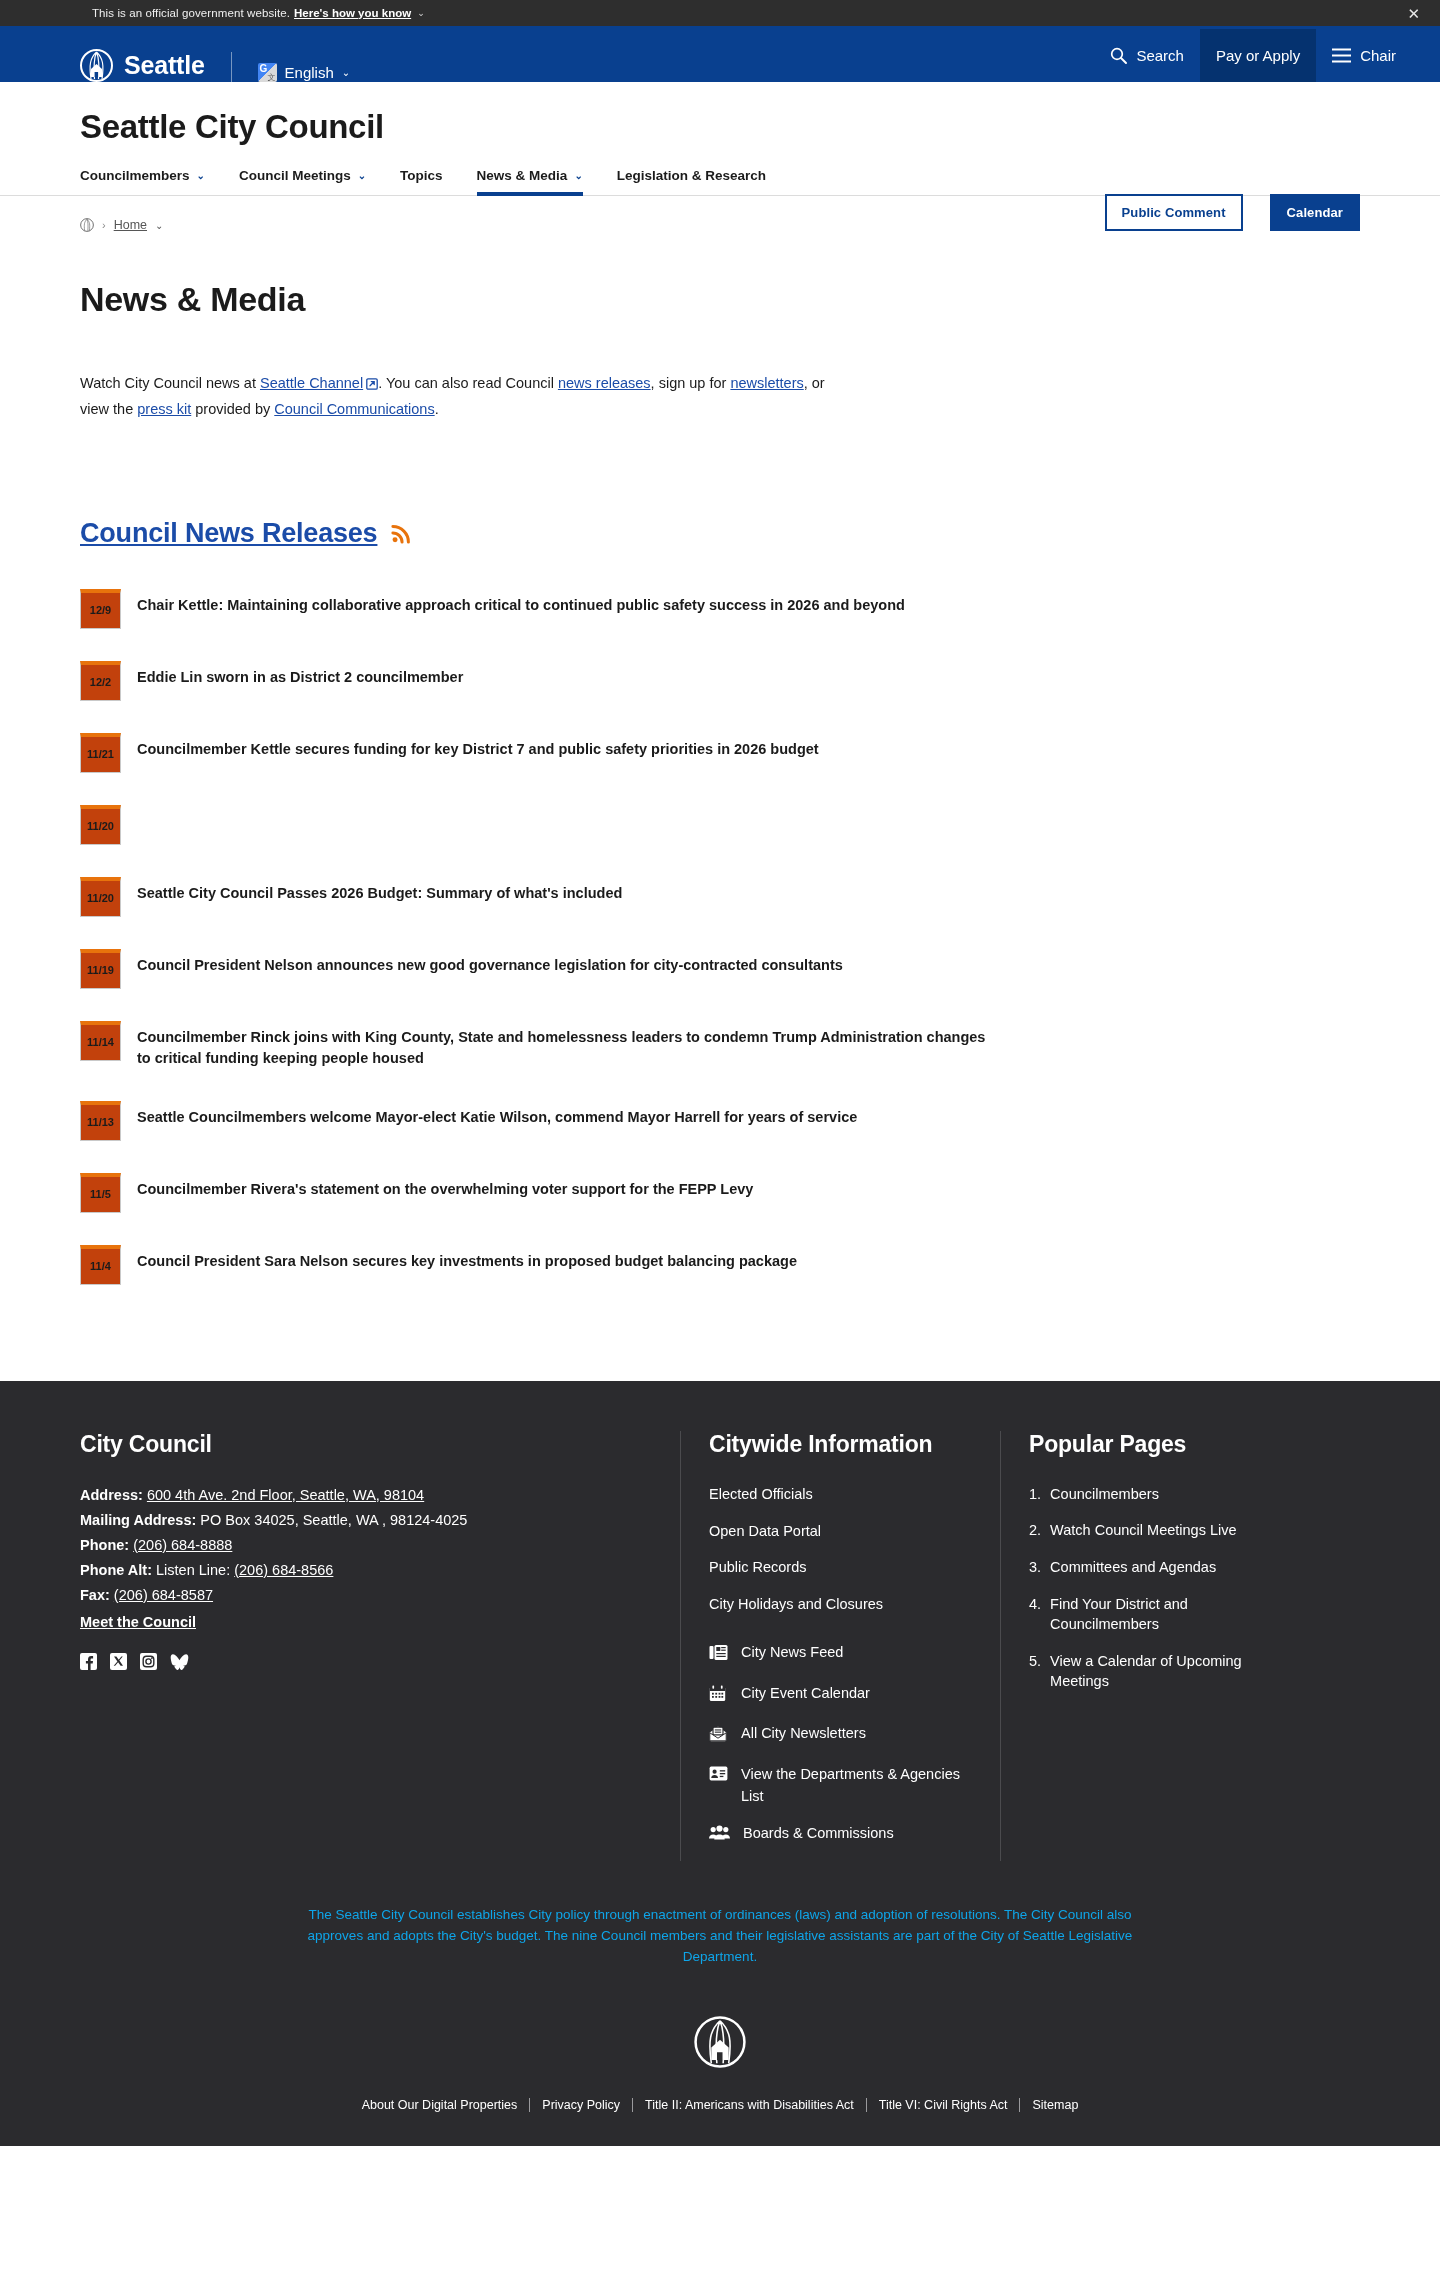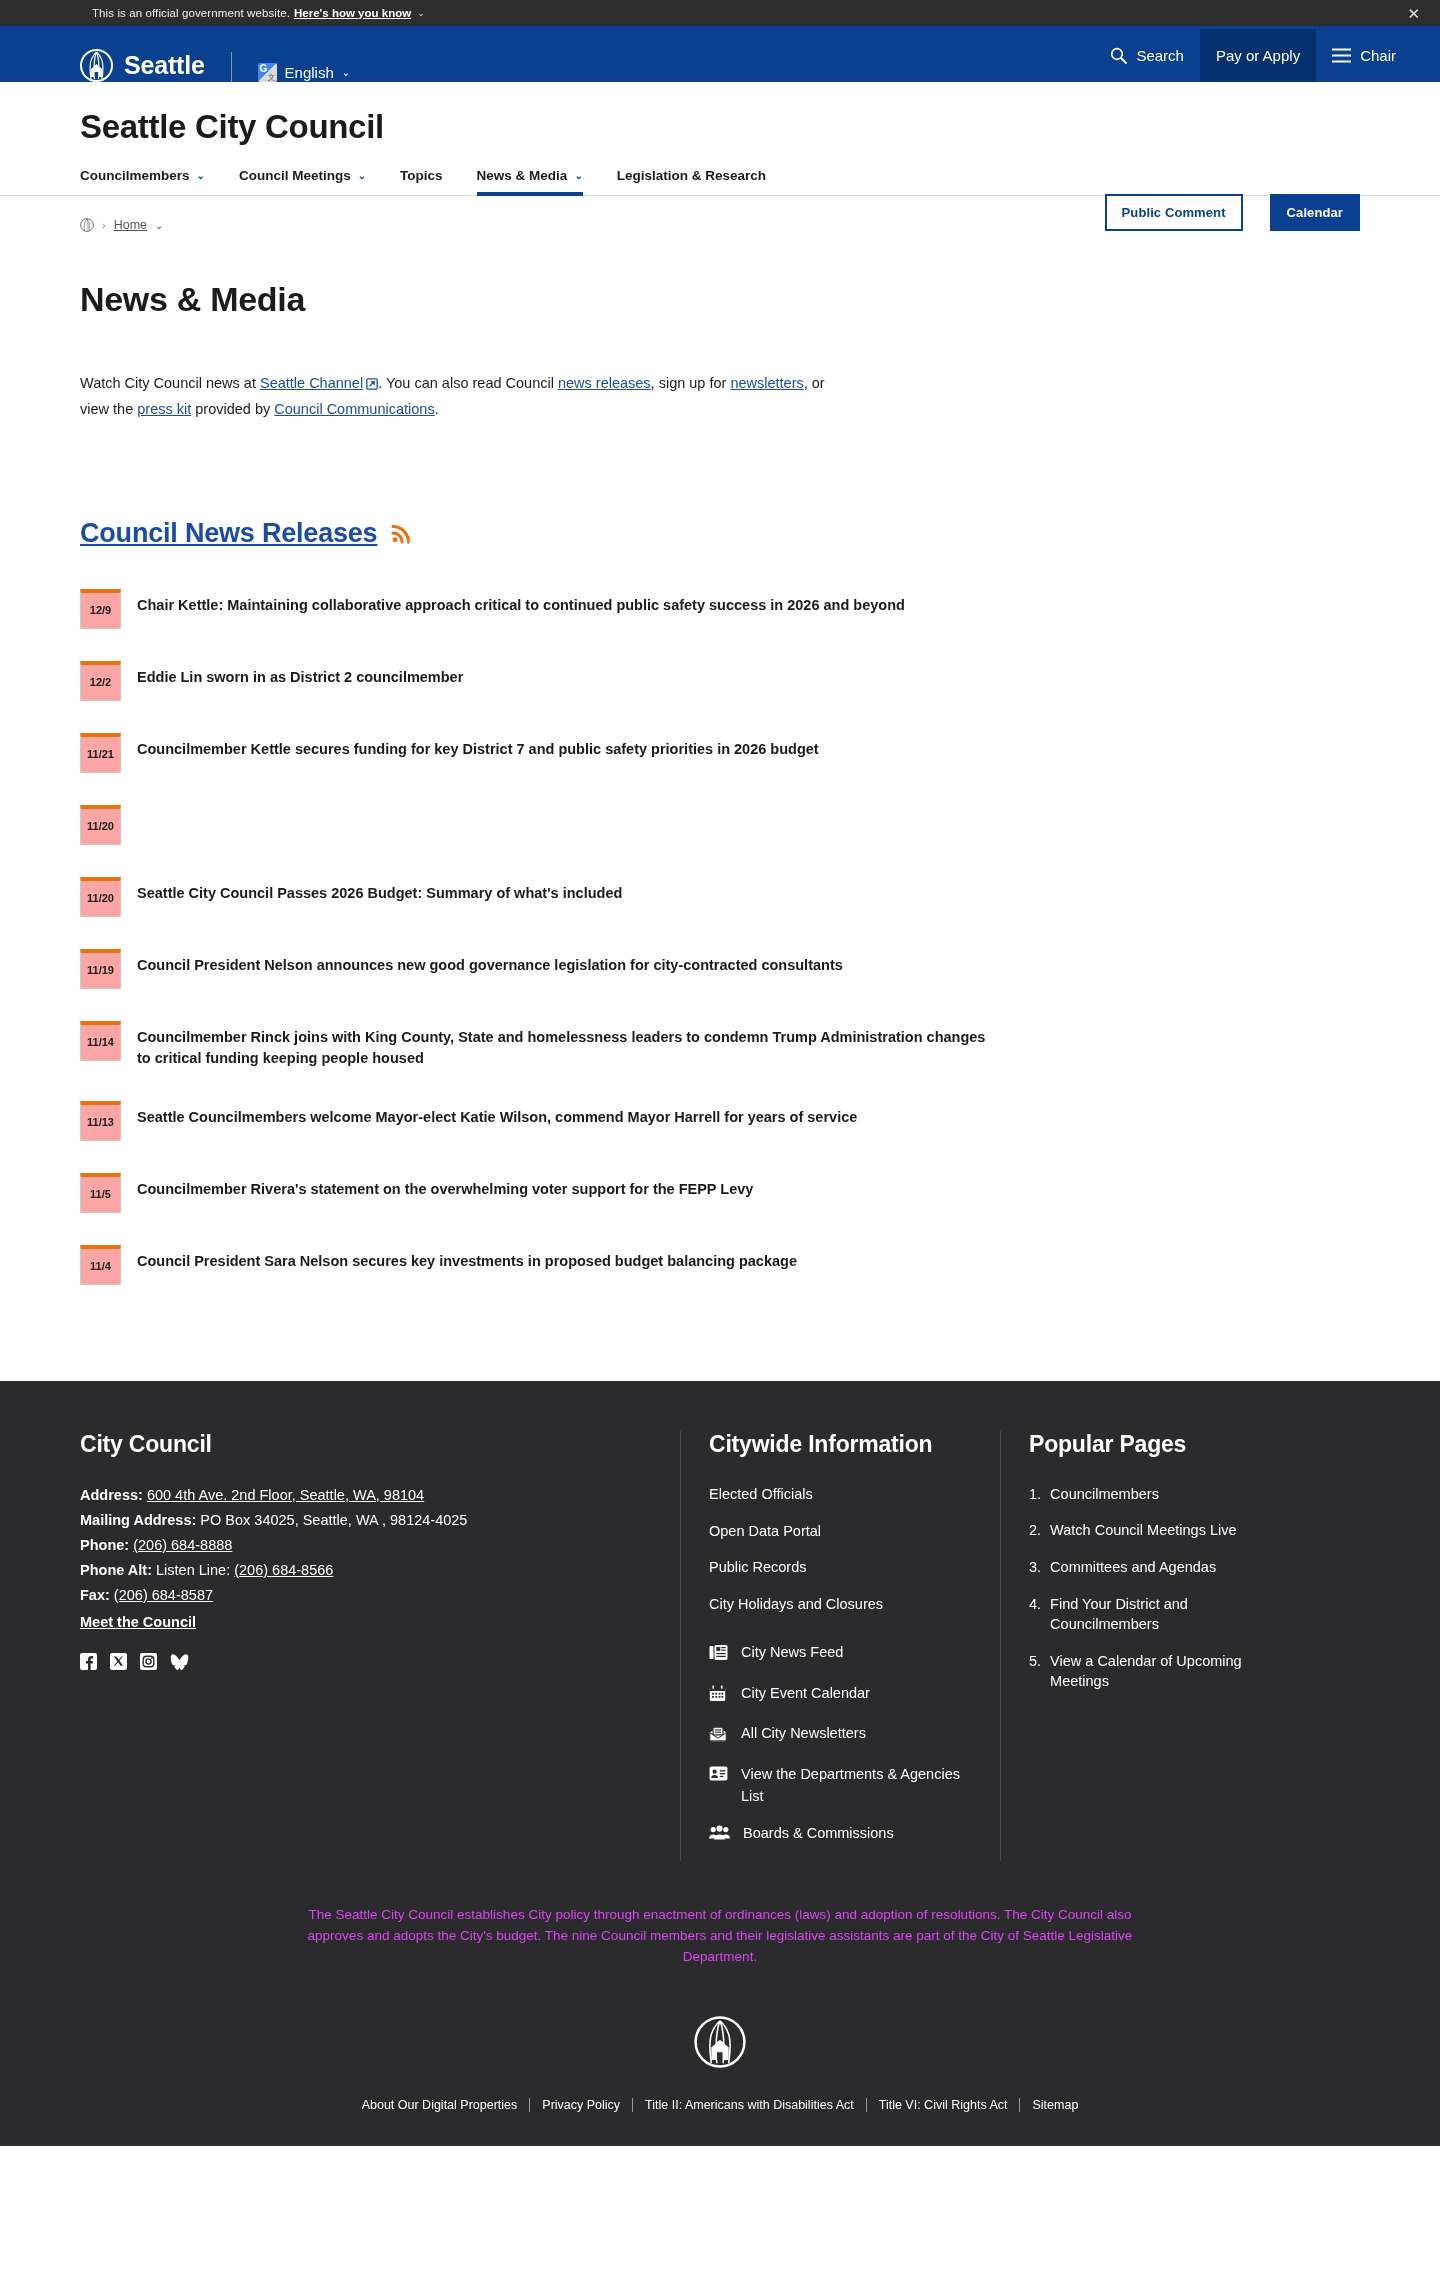--- a/index.html
+++ b/index.html
@@ -150,21 +150,21 @@
   }
 
   .news-list { margin-top: 24px; max-width: 920px; }
   .news-item {
     display: flex; align-items: flex-start; gap: 16px; padding: 16px 0 16px 0;
     cursor: pointer;
   }
   .date-chip {
     flex: 0 0 auto; width: 41px; min-height: 40px;
     border: 1px solid #c9c9c9; border-top: 4px solid #e8730c;
-    background: #fca5a5; text-align: center;
+    background: #c2410c; text-align: center;
     font-size: 11px; font-weight: bold; color: #1b1b1b;
     display: flex; align-items: center; justify-content: center;
     padding: 6px 2px 7px 2px;
   }
   .news-title {
     font-size: 14.5px; font-weight: bold; line-height: 1.45;
     color: #1b1b1b; padding-top: 6px;
   }
 
   
@@ -197,21 +197,21 @@
   .icon-group { margin-top: 26px; }
   .pop-list { list-style: none; counter-reset: pp; }
   .pop-list li {
     font-size: 14.5px; line-height: 1.42; margin-bottom: 16px;
     display: flex; gap: 9px; cursor: pointer;
   }
   .pop-list li .num { flex: 0 0 auto; }
 
   .footer-blurb {
     max-width: 840px; margin: 44px auto 0 auto; text-align: center;
-    font-size: 13.5px; line-height: 1.55; color: #d946ef;
+    font-size: 13.5px; line-height: 1.55; color: #0ea5e9;
   }
   .footer-seal { display: flex; justify-content: center; margin-top: 48px; }
   .footer-links {
     display: flex; justify-content: center; align-items: center;
     gap: 0; margin-top: 26px; padding-bottom: 34px;
     font-size: 12.5px;
   }
   .footer-links .fl {
     padding: 0 12px; color: #fff; text-decoration: none; cursor: pointer;
   }

